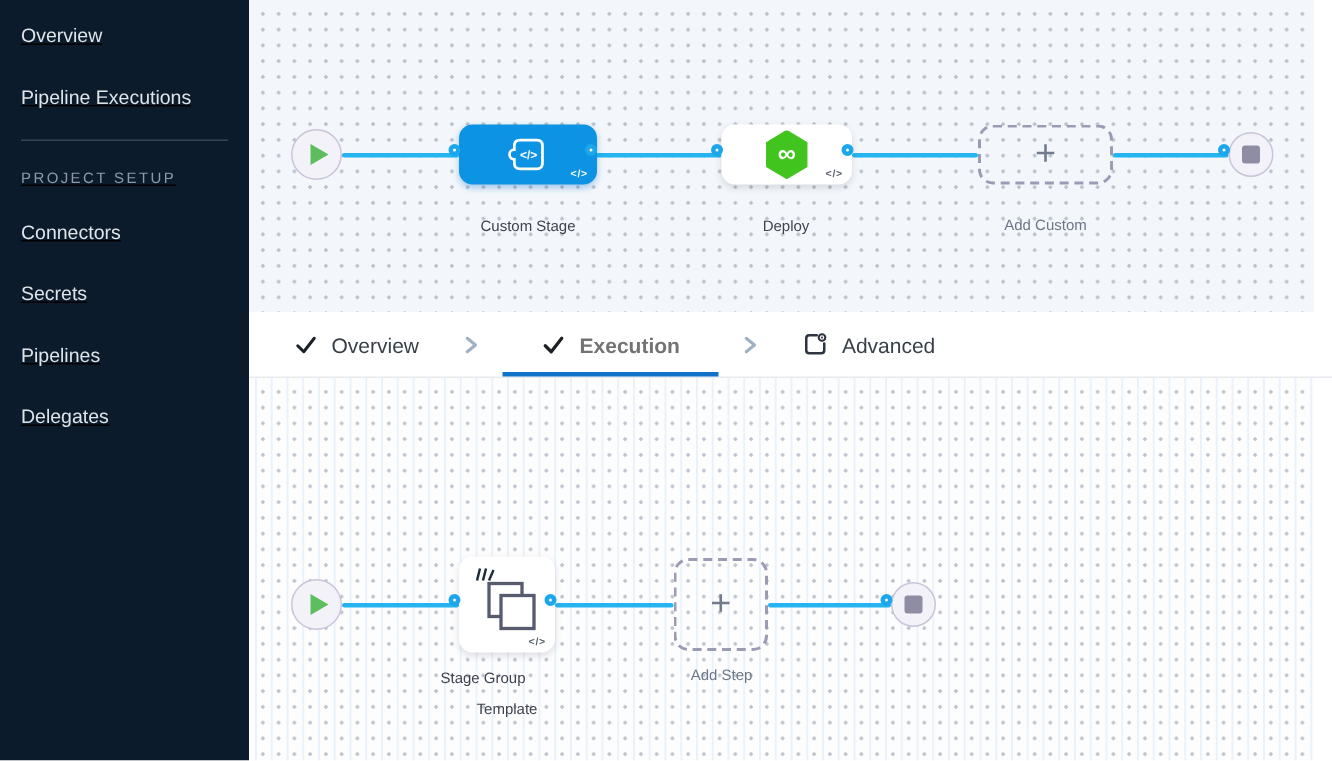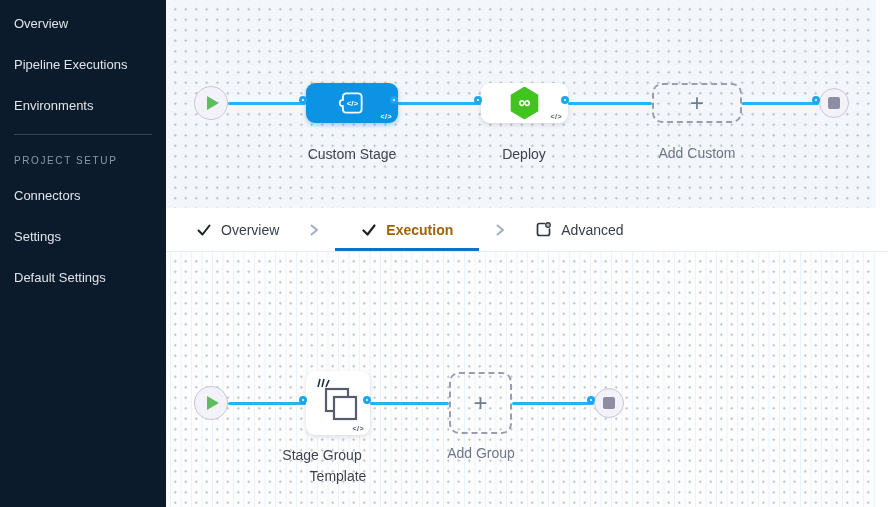--- a/index.html
+++ b/index.html
@@ -1,18 +1,18 @@
 <!DOCTYPE html>
 <html><head>
 <meta charset="utf-8">
 <style>
   * { margin:0; padding:0; box-sizing:border-box; }
   html,body { width:888px; height:507px; overflow:hidden; }
   body { font-family:"Liberation Sans","DejaVu Sans",sans-serif; background:#fff; }
-  .app { position:relative; width:888px; height:507px; display:flex; }
+  .app { position:relative; width:888px; height:507px; display:flex;text-decoration:underline; }
 
   
   .sidebar { width:166px; height:507px; background:#0b1b2b; flex:0 0 166px; padding-top:3px; }
   .nav-item { height:41px; display:flex; align-items:center; padding-left:14px;
               color:#dfe4ea; font-size:13px; cursor:pointer; }
   .nav-item.active { background:#0b6bb4; color:#ffffff; }
   .sb-divider { height:1px; background:rgba(255,255,255,0.18); margin:8px 14px 10px 14px; }
   .section-title { height:30px; display:flex; align-items:center; padding-left:14px;
                    color:#8d99a8; font-size:10px; letter-spacing:1.6px; }
 
@@ -27,21 +27,21 @@
       linear-gradient(90deg, rgba(2,120,213,0.08) 1px, transparent 1px),
       radial-gradient(circle,#bcc5cf 1px,transparent 1.3px);
     background-size:10.5px 100%,10.5px 10.5px; background-position:4px 0,4px 4px; }
 
   
   .tabbar { position:absolute; top:208px; left:0; width:722px; height:44px; background:#fff;
             border-bottom:1px solid #e7eaee; display:flex; align-items:center; padding-left:16px; }
   .tab { position:relative; height:100%; display:flex; align-items:center; gap:9px;
          font-size:14px; color:#383f48; cursor:pointer; }
   .tab-overview { padding:0 14px; }
-  .tab-execution { padding:0 26px; font-weight:bold; color:#a16207;text-align:right; }
+  .tab-execution { padding:0 26px; font-weight:bold; color:#737373;text-align:right; }
   .tab-advanced { padding:0 14px;justify-content:space-between; }
   .tab-underline { position:absolute; left:0; right:0; bottom:0; height:3px; background:#0f72c8; }
   .tab-chevron { margin:0 14px; display:flex; align-items:center; }
 
   
   .edge { position:absolute; height:3px; background:#25b4f0; border-radius:2px; }
   .port { position:absolute; width:8px; height:8px; background:#fff; border:3px solid #1ca7ec;
           border-radius:50%; }
   .round-node { position:absolute; background:#f3f2f8; border:1px solid #c9c5da; border-radius:50%;
                 display:flex; align-items:center; justify-content:center; }
@@ -62,39 +62,39 @@
                letter-spacing:0.5px; }
   .tpl-badge.on-blue { color:#ffffff; }
   .tpl-badge.on-white { color:#555a66; }
 
   .hexagon { width:30px; height:33px; background:#42c41e;
              clip-path:polygon(50% 0,96% 25%,96% 75%,50% 100%,4% 75%,4% 25%);
              display:flex; align-items:center; justify-content:center;
              color:#fff; font-size:17px; font-weight:bold; }
 
   .node-label { position:absolute; transform:translateX(-50%); white-space:nowrap;
-                font-size:14px; color:#40434e; text-align:right; }
+                font-size:10px; color:#40434e; text-align:right; }
   .node-label.muted { color:#6d7787; }
 
   .tpl-bars { position:absolute; left:10px; top:7px; }
 </style>
 </head>
 <body>
 
 <div class="app">
 
   <aside class="sidebar">
     <div class="nav-item">Overview</div>
     <div class="nav-item">Pipeline Executions</div>
-    <div class="nav-item">Environments</div>
     <div class="sb-divider"></div>
     <div class="section-title">PROJECT SETUP</div>
     <div class="nav-item">Connectors</div>
-    <div class="nav-item">Settings</div>
-    <div class="nav-item">Default Settings</div>
+    <div class="nav-item">Secrets</div>
+    <div class="nav-item">Pipelines</div>
+    <div class="nav-item">Delegates</div>
   </aside>
 
   <main class="main">
 
     <section class="canvas canvas-top">
 
       <div class="edge" style="left:62px;top:101.5px;width:78px"></div>
       <div class="edge" style="left:231px;top:101.5px;width:84px"></div>
       <div class="edge" style="left:402px;top:101.5px;width:84px"></div>
       <div class="edge" style="left:576px;top:101.5px;width:77px"></div>
@@ -201,17 +201,17 @@
       <div class="round-node" style="left:428px;top:136px;width:30px;height:30px">
         <div class="stop-sq"></div>
       </div>
 
       <div class="port" style="left:133px;top:144px"></div>
       <div class="port" style="left:197px;top:144px"></div>
       <div class="port" style="left:421px;top:144px"></div>
 
       <div class="node-label" style="left:156px;top:195px">Stage Group</div>
       <div class="node-label" style="left:172px;top:216px">Template</div>
-      <div class="node-label muted" style="left:315px;top:193px">Add Group</div>
+      <div class="node-label muted" style="left:315px;top:193px">Add Step</div>
     </section>
 
   </main>
 </div>
 
 </body></html>

